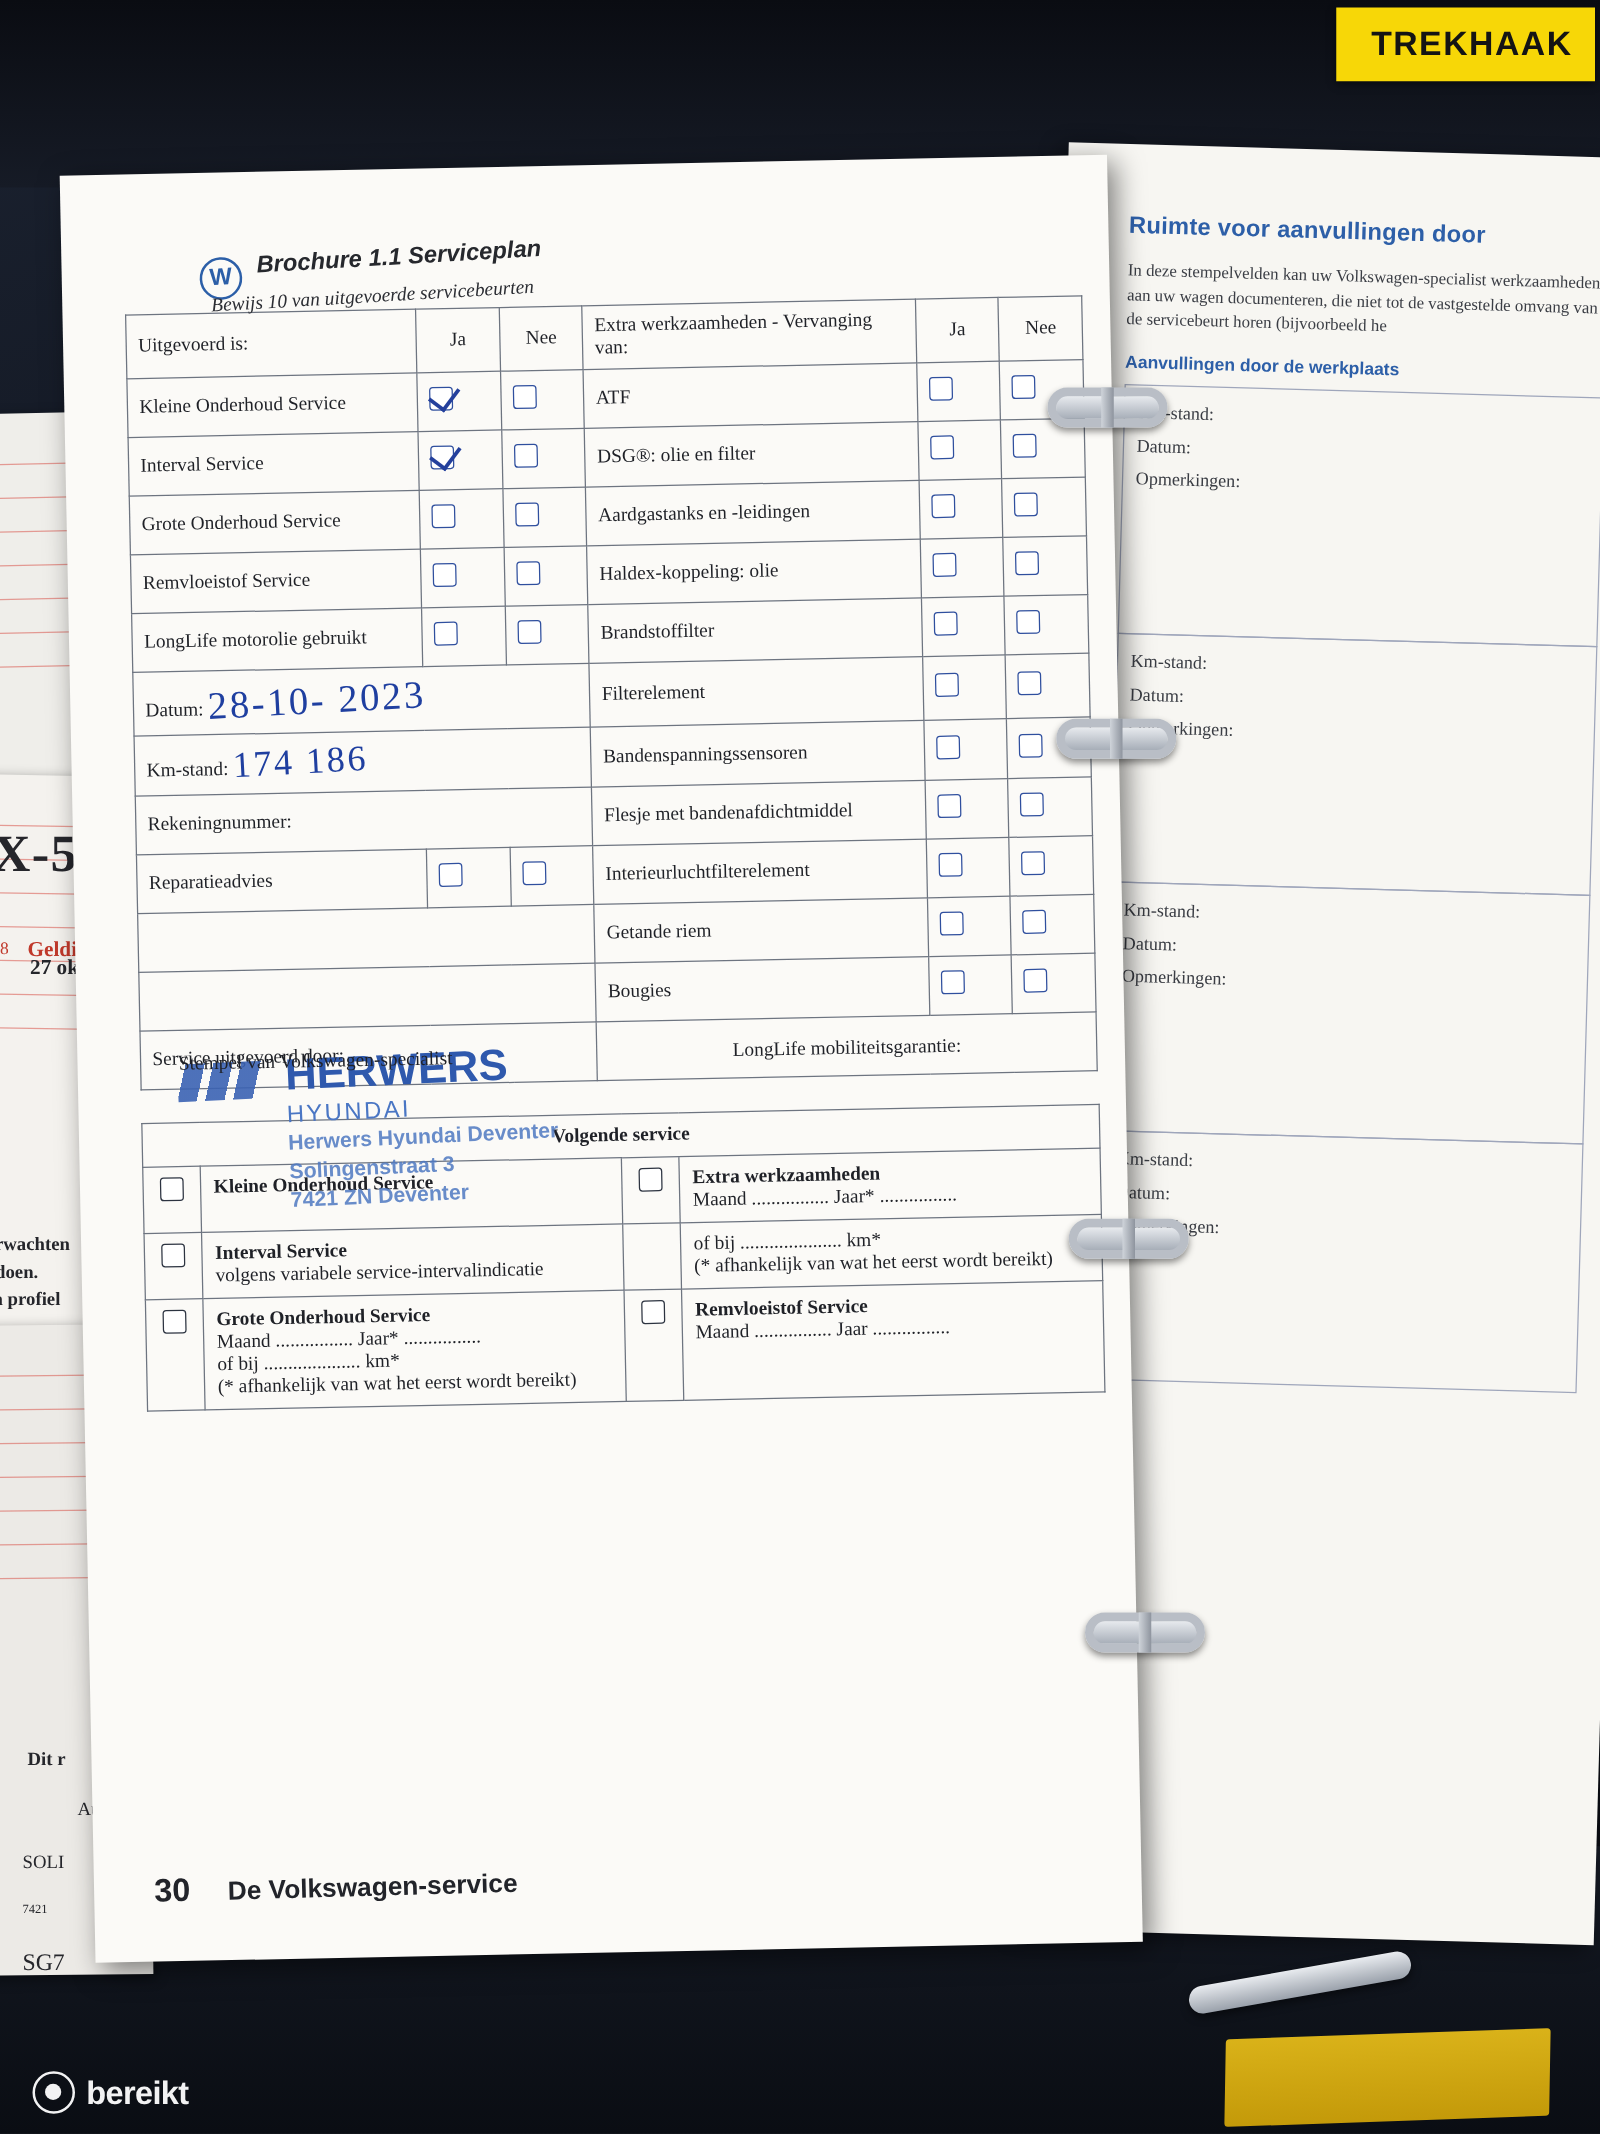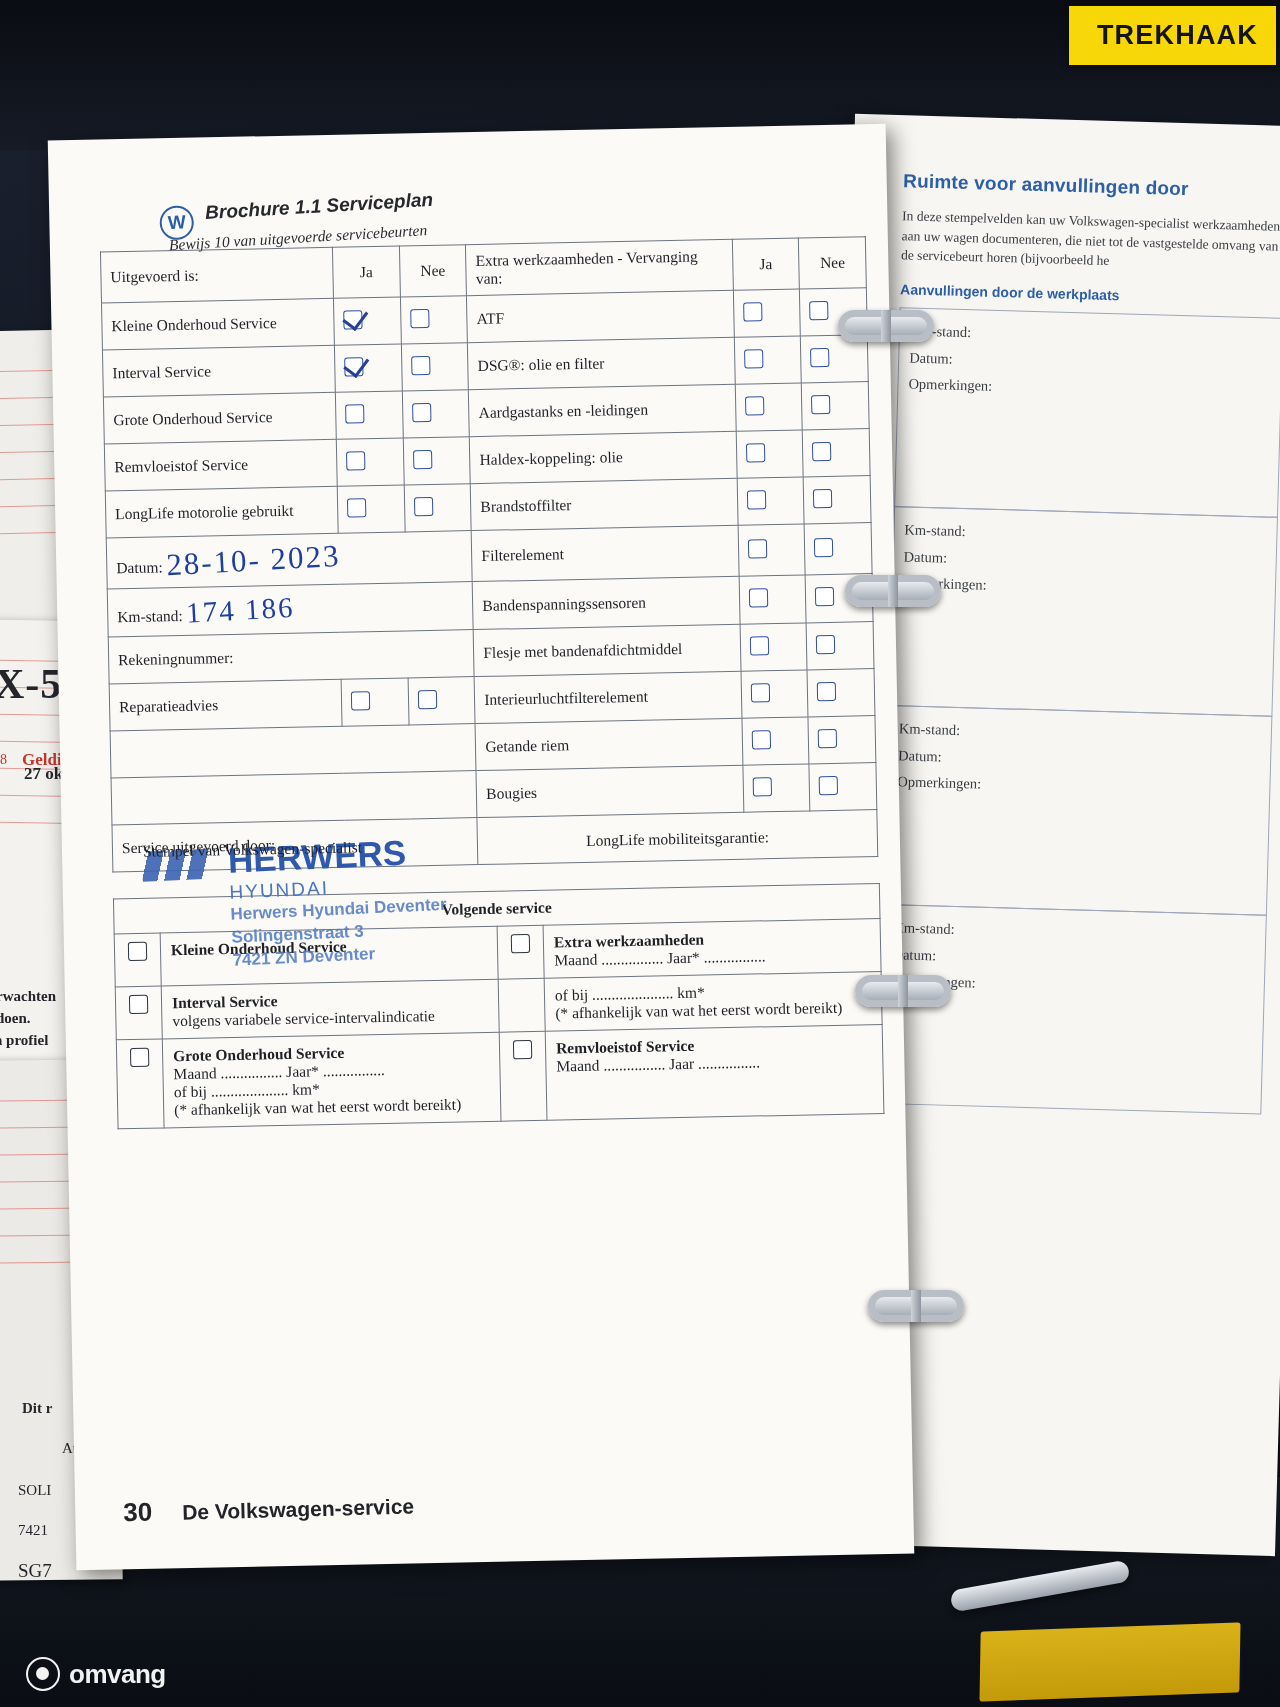--- a/index.html
+++ b/index.html
@@ -61,21 +61,21 @@
   #lt-x5 { left:-6px; top:660px; font-size:42px; font-weight:bold; letter-spacing:1px; }
   #lt-badge { left:0px; top:752px; font-size:14px; color:#c0392b; }
   #lt-geldig { left:22px; top:750px; font-size:17px; font-weight:bold; color:#c0392b; }
   #lt-27okt { left:24px; top:764px; font-size:17px; font-weight:bold; }
   #lt-verw { left:-4px; top:988px; font-size:15px; font-weight:bold; }
   #lt-doen { left:-4px; top:1010px; font-size:15px; font-weight:bold; }
   #lt-prof { left:-6px; top:1032px; font-size:15px; font-weight:bold; }
   #lt-ditr { left:22px; top:1400px; font-size:15px; font-weight:bold; }
   #lt-auto { left:22px; top:1440px; font-size:15px;margin-left:40px; }
   #lt-soli { left:18px; top:1482px; font-size:15px; }
-  #lt-7421 { left:18px; top:1522px; font-size:15px;text-align:right; }
+  #lt-7421 { left:18px; top:1522px; font-size:10px;text-align:right; }
   #lt-sg77 { left:18px; top:1560px; font-size:19px; }
 
   
   .right-page {
     position:absolute;
     left:835px; top:120px; width:460px; height:1430px;
     background:#f7f6f2;
     transform:rotate(1.6deg);
     box-shadow:-6px 4px 18px rgba(0,0,0,.45);
     padding:55px 26px 0 50px;
@@ -614,15 +614,15 @@
   <div class="ring" id="ring3"></div>
   <div class="ring" id="ring4"></div>
 
   <div class="metalbar"></div>
   <div class="plate"></div>
 
   <div class="trekhaak">TREKHAAK</div>
 
   <div class="wm">
     <span class="wm-circle"></span>
-    <span class="wm-text">omvang</span>
+    <span class="wm-text">bereikt</span>
   </div>
 </div>
 
 </body></html>

